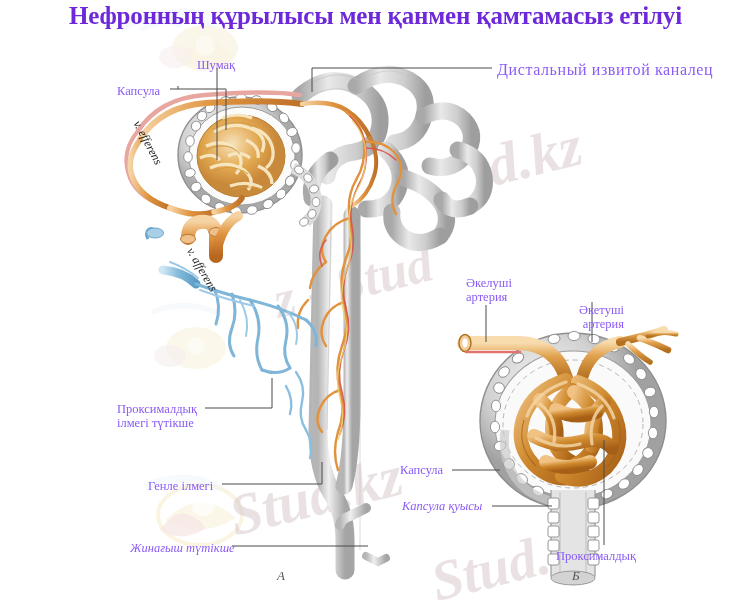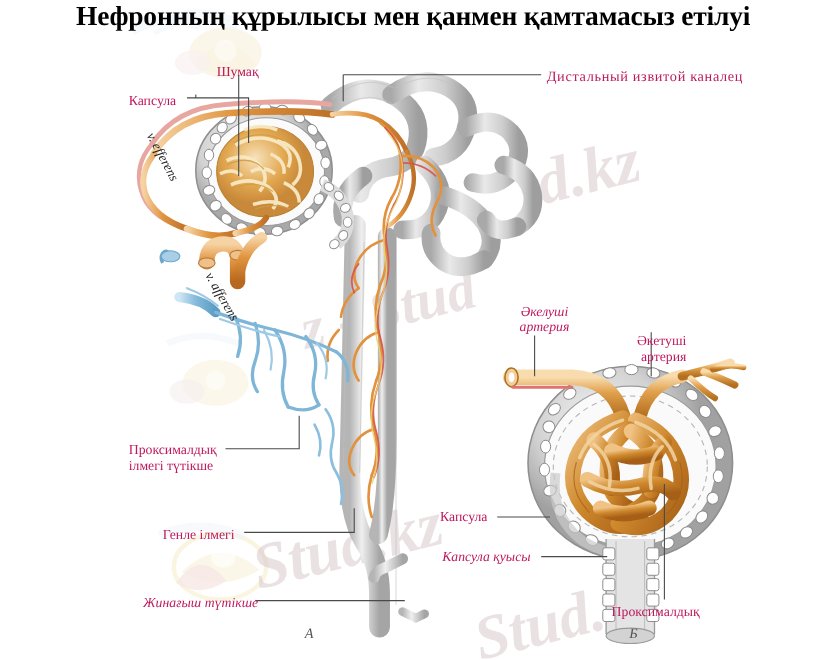--- a/index.html
+++ b/index.html
@@ -3,33 +3,33 @@
 <meta charset="utf-8">
 <style>
   html,body{margin:0;padding:0;background:#ffffff;}
   body{width:751px;height:600px;overflow:hidden;font-family:"Liberation Serif",serif;}
   #page{position:relative;width:751px;height:600px;background:#fff;overflow:hidden;}
 
   
   .title{
     position:absolute;left:0;top:0;width:751px;height:32px;
     font-family:"Liberation Serif",serif;font-weight:bold;font-size:25px;
-    color:#000000;letter-spacing:-0.2px;white-space:nowrap;
+    color:#6d28d9;letter-spacing:-0.2px;white-space:nowrap;
     display:flex;align-items:center;justify-content:center;
   }
 
   
   .wm{position:absolute;font-family:"Liberation Serif",serif;font-weight:bold;
       pointer-events:none;user-select:none;white-space:nowrap;}
   .wm-text{color:#d8c9cc;opacity:.55;}
 
   
-  .lbl{position:absolute;font-family:"Liberation Serif",serif;font-size:12.5px;color:#be185d;
+  .lbl{position:absolute;font-family:"Liberation Serif",serif;font-size:12.5px;color:#8b5cf6;
        line-height:14px;white-space:pre-line;}
-  .lbl-ru{font-size:13px;letter-spacing:.6px;}
+  .lbl-ru{font-size:16px;letter-spacing:.6px;}
   .ital{font-style:italic;font-size:12px;color:#222;}
   .panelid{position:absolute;font-style:italic;font-family:"Liberation Serif",serif;
            font-size:13px;color:#555;}
 
   svg{position:absolute;left:0;top:0;}
   .no-evt{pointer-events:none;}
 </style>
 </head>
 <body>
 
@@ -437,21 +437,21 @@
     <div class="lbl" style="left:148px;top:479px;">Генле ілмегі</div>
     <div class="lbl" style="left:130px;top:541px;font-style:italic;">Жинағыш түтікше</div>
 
     <div class="lbl ital" style="left:143px;top:118px;transform:rotate(62deg);transform-origin:left top;">v. efferens</div>
     <div class="lbl ital" style="left:196px;top:245px;transform:rotate(60deg);transform-origin:left top;">v. afferens</div>
 
     <div class="panelid" style="left:277px;top:568px;">А</div>
   </div>
 
   <div>
-    <div class="lbl" style="left:466px;top:276px;text-align:center;width:58px;font-style:italic;">Әкелуші
+    <div class="lbl" style="left:466px;top:276px;width:58px;">Әкелуші
 артерия</div>
     <div class="lbl" style="left:566px;top:271px;text-align:right;width:58px;margin-top:32px;">Әкетуші
 артерия</div>
     <div class="lbl" style="left:400px;top:463px;">Капсула</div>
     <div class="lbl" style="left:402px;top:499px;font-style:italic;">Капсула қуысы</div>
     <div class="lbl" style="left:556px;top:549px;">Проксималдық</div>
 
     <div class="panelid" style="left:572px;top:568px;">Б</div>
   </div>
 

